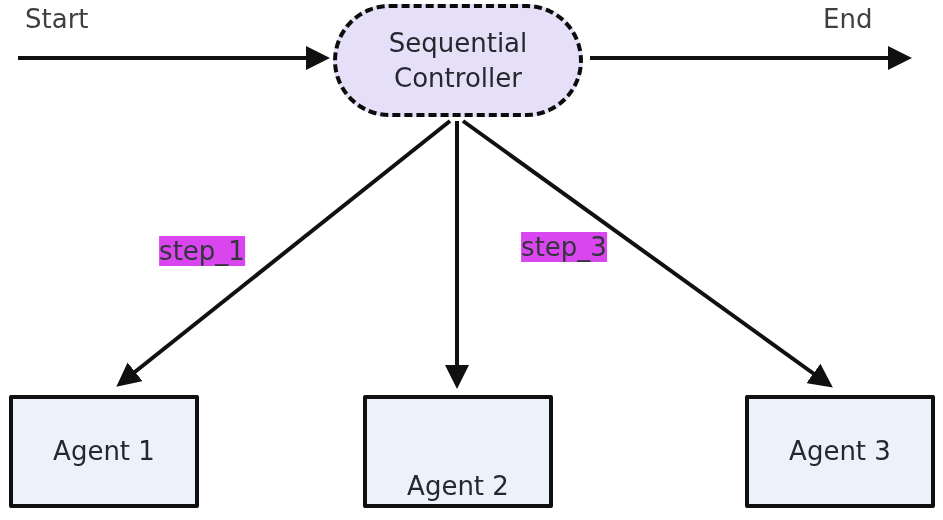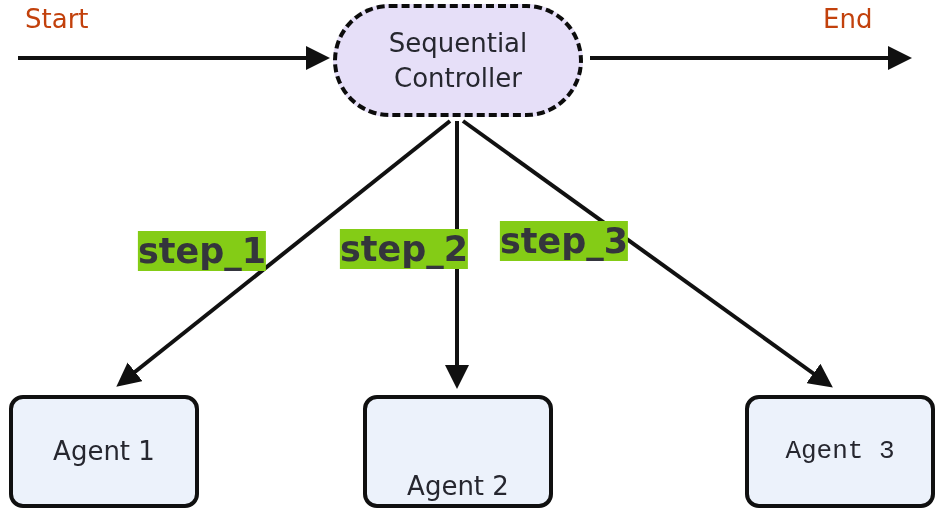--- a/index.html
+++ b/index.html
@@ -49,46 +49,45 @@
   }
   .node-controller .node-label {
     width: 180px;
   }
   .node-agent {
     top: 395px;
     width: 190px;
     height: 113px;
     background: #ecf2fb;
     border: 4px solid #101010;
-    border-radius: 14px;
+    border-radius: 2px;
   }
   .node-agent-1 { left: 9px; }
   .node-agent-2 { left: 363px; align-items: flex-end; }
-  .node-agent-3 { left: 745px; font-family: Liberation Mono, monospace; }
+  .node-agent-3 { left: 745px; }
   .endpoint-label {
     position: absolute;
     top: 4px;
     font-size: 26px;
-    color: #c2410c;
+    color: #404040;
     white-space: nowrap;
   }
   .endpoint-start { left: 25px; }
   .endpoint-end { left: 823px; }
   .edge-label {
     position: absolute;
     transform: translate(-50%, -50%);
-    font-size: 35px;
+    font-size: 26px;
     color: #34353c;
     white-space: nowrap;
-    background: #84cc16;
-    font-weight: bold;
+    background: #d946ef;
   }
   .edge-label-1 { left: 202px; top: 251px; }
   .edge-label-2 { left: 404px; top: 249px; }
-  .edge-label-3 { left: 564px; top: 241px; }
+  .edge-label-3 { left: 564px; top: 247px; }
 </style>
 </head>
 <body>
 
 <div class="canvas">
 
   <svg class="edges-layer" width="943" height="520" viewBox="0 0 943 520" xmlns="http://www.w3.org/2000/svg">
     <defs>
       <marker id="arrowhead" viewBox="0 0 12 12" refX="9" refY="6" markerWidth="24" markerHeight="24" markerUnits="userSpaceOnUse" orient="auto">
         <path d="M0,0 L12,6 L0,12 Z" fill="#101010"></path>
@@ -104,21 +103,20 @@
   <div class="endpoint-label endpoint-start">Start</div>
 
   <div class="endpoint-label endpoint-end">End</div>
 
   <div class="node node-controller">
     <span class="node-label">Sequential Controller</span>
   </div>
 
   <div class="edge-label edge-label-1">step_1</div>
 
-  <div class="edge-label edge-label-2">step_2</div>
 
   <div class="edge-label edge-label-3">step_3</div>
 
   <div class="node node-agent node-agent-1">
     <span class="node-label">Agent 1</span>
   </div>
 
   <div class="node node-agent node-agent-2">
     <span class="node-label">Agent 2</span>
   </div>

